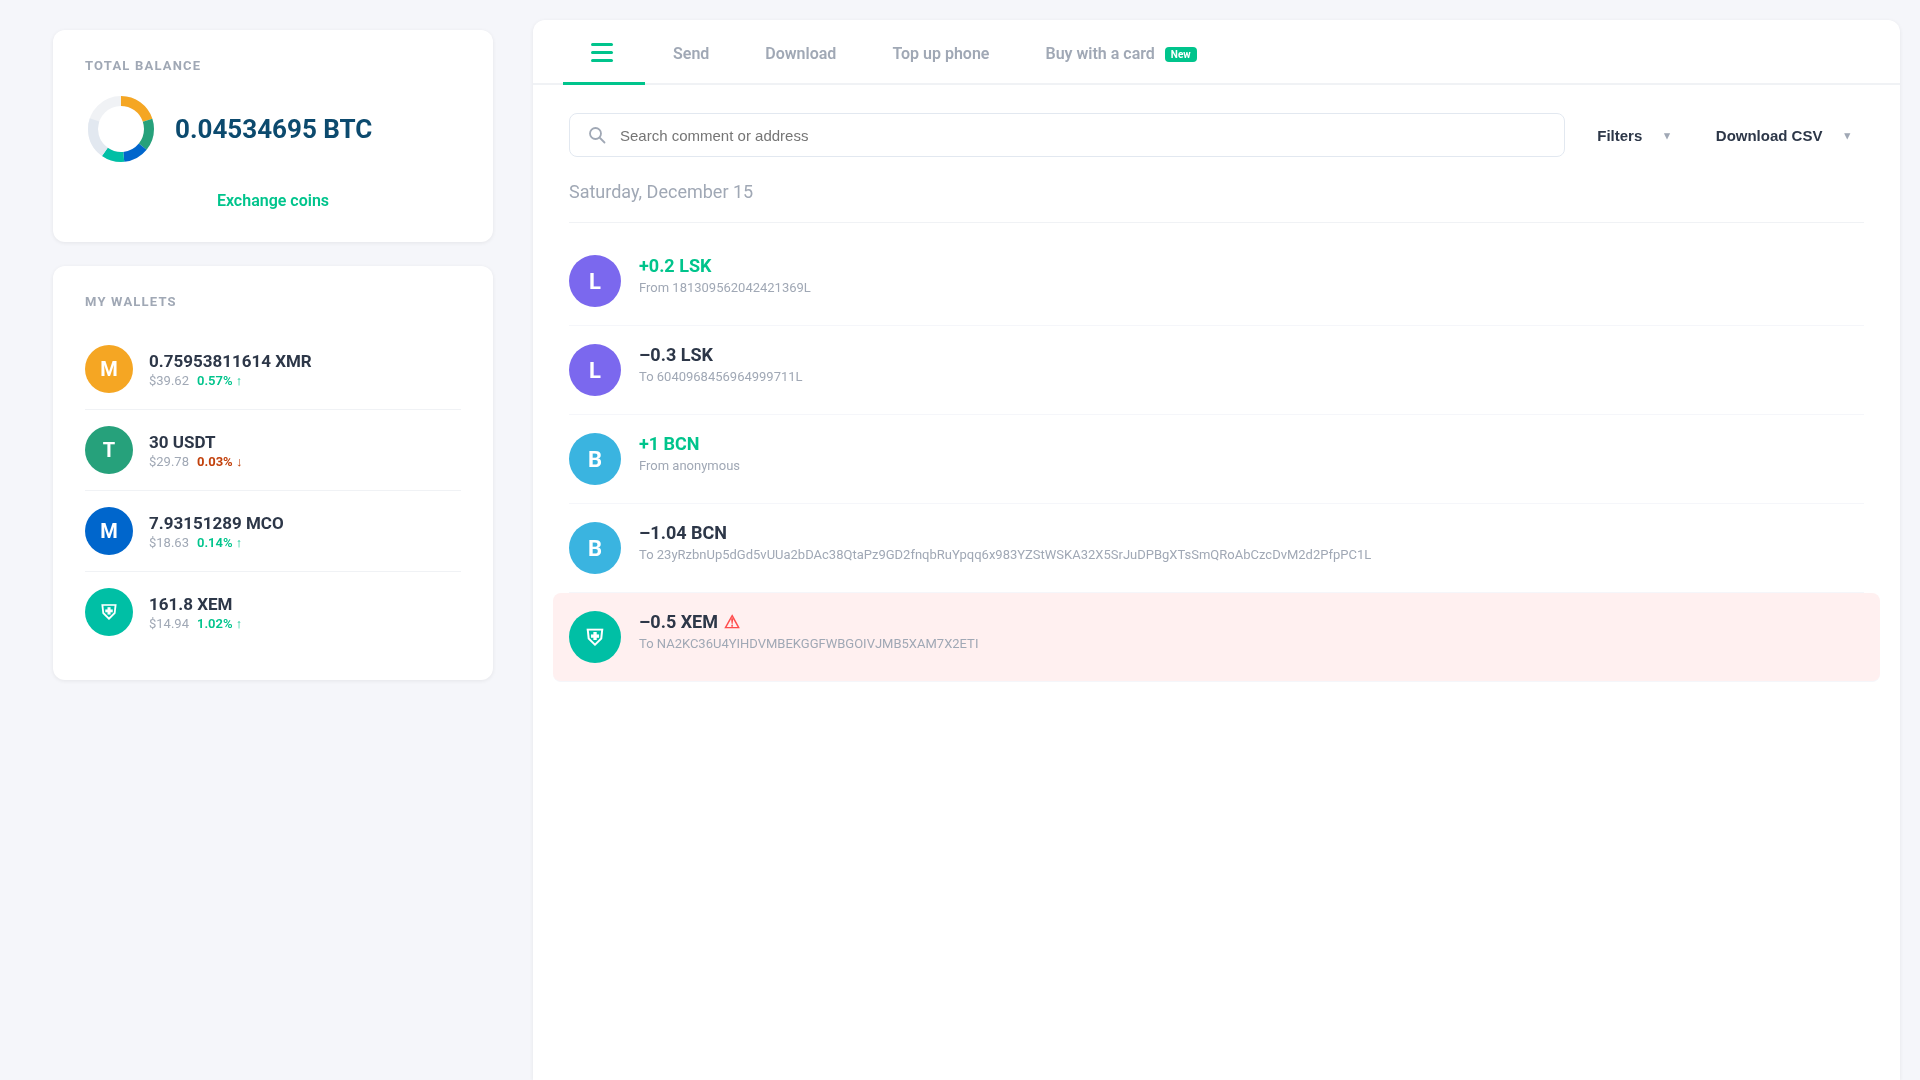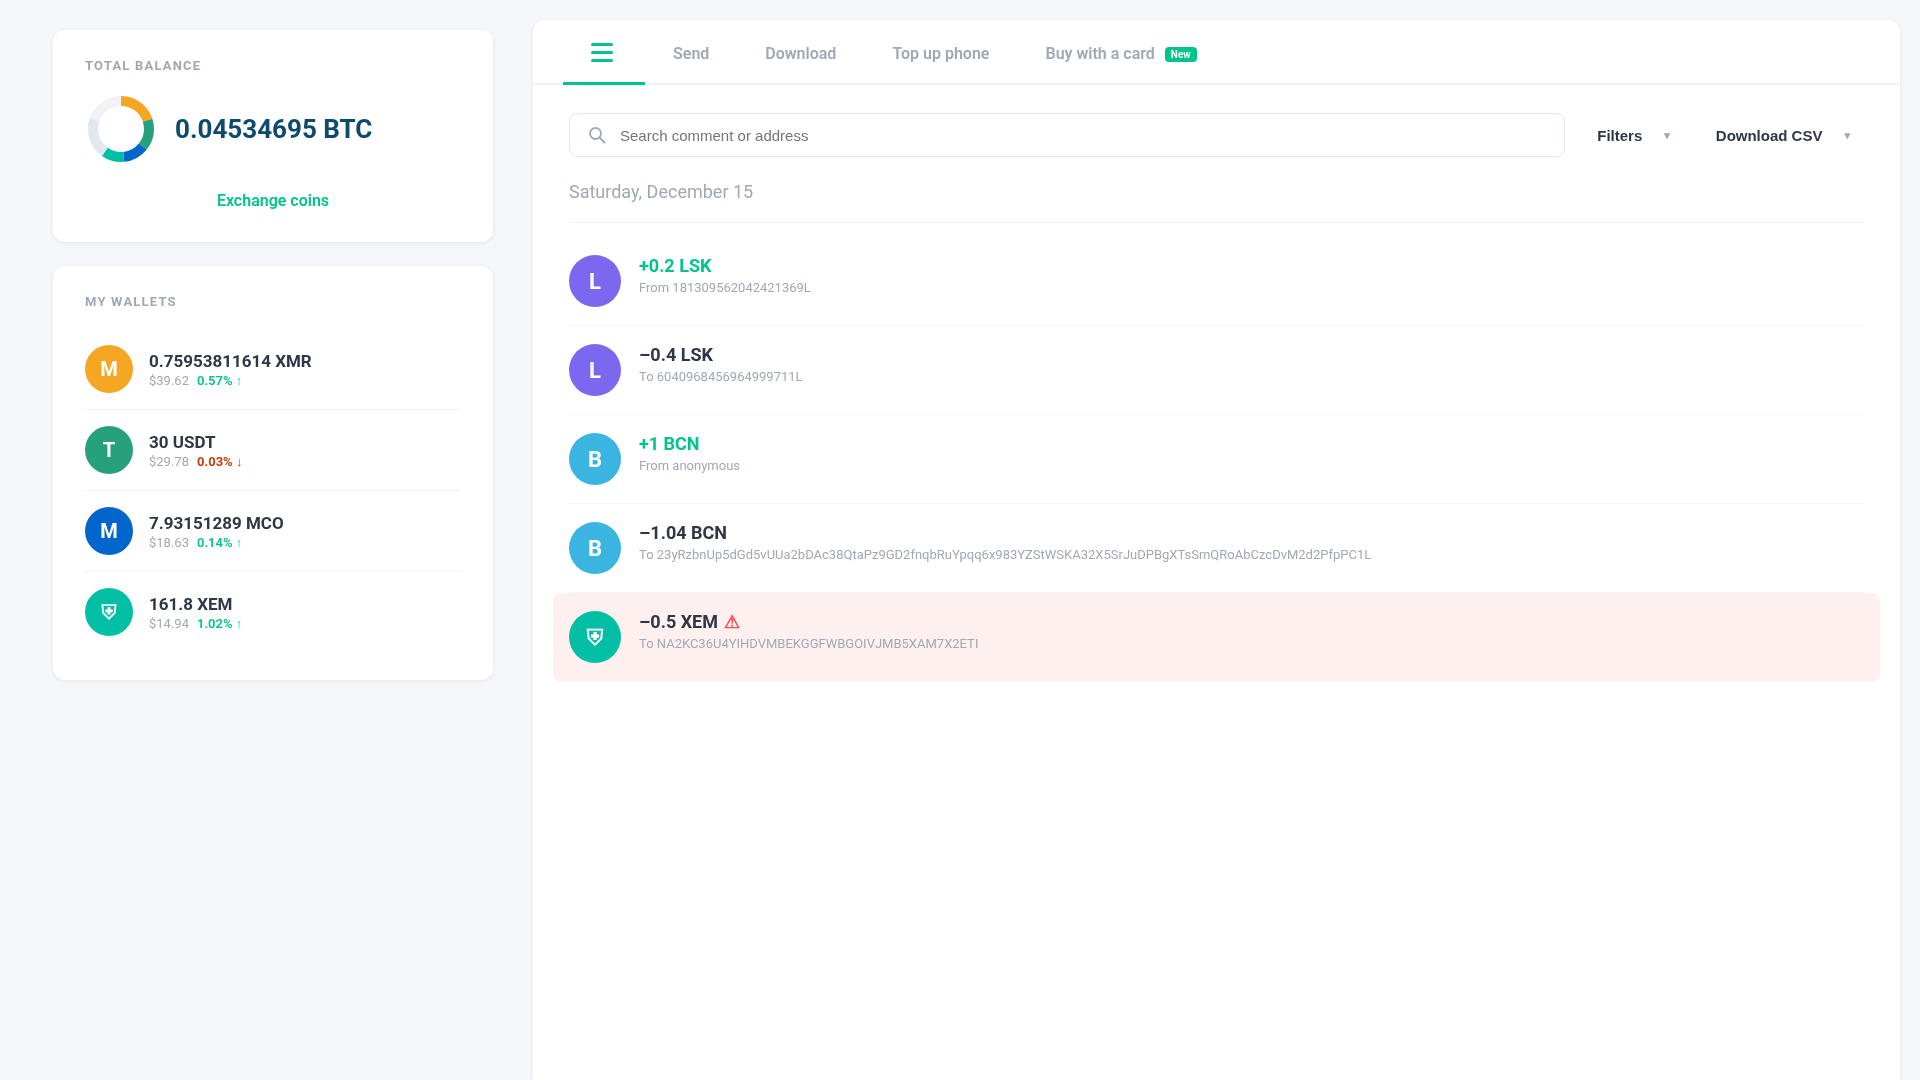--- a/index.html
+++ b/index.html
@@ -402,21 +402,21 @@
         <div class="tx-item">
     <div class="tx-avatar" style="background:#7b68ee">L</div>
     <div class="tx-info">
       <div class="tx-amount positive">+0.2 LSK</div>
       <div class="tx-from">From 181309562042421369L</div>
     </div>
   </div>
         <div class="tx-item">
     <div class="tx-avatar" style="background:#7b68ee">L</div>
     <div class="tx-info">
-      <div class="tx-amount negative">–0.4 LSK</div>
+      <div class="tx-amount negative">–0.3 LSK</div>
       <div class="tx-from">To 6040968456964999711L</div>
     </div>
   </div>
         <div class="tx-item">
     <div class="tx-avatar" style="background:#3ab4e0">B</div>
     <div class="tx-info">
       <div class="tx-amount positive">+1 BCN</div>
       <div class="tx-from">From anonymous</div>
     </div>
   </div>

